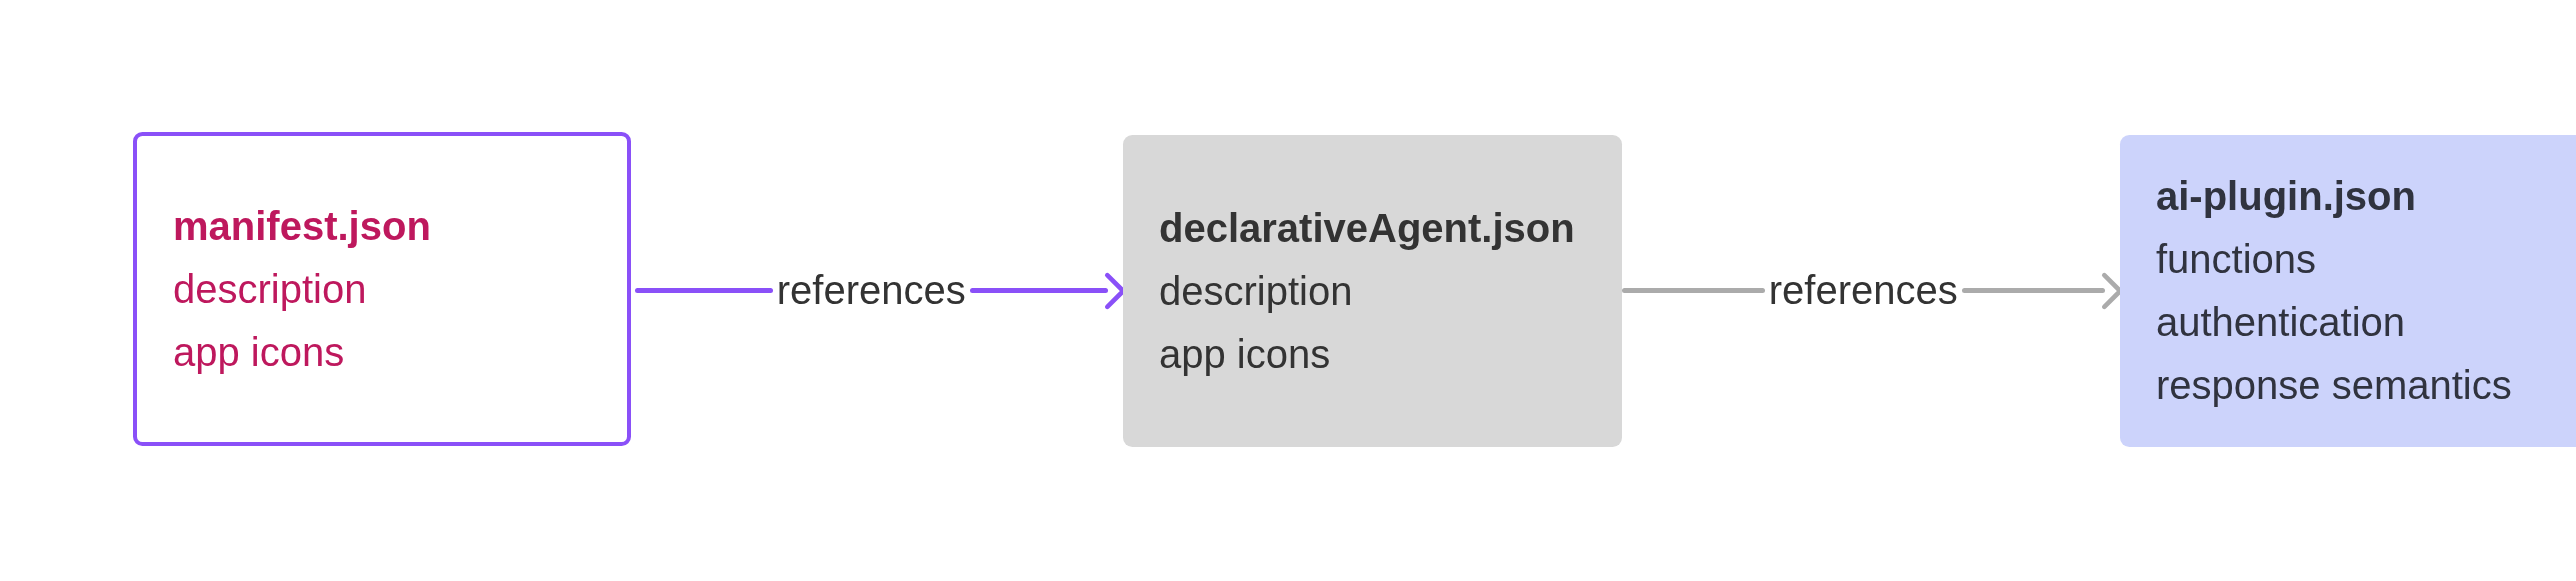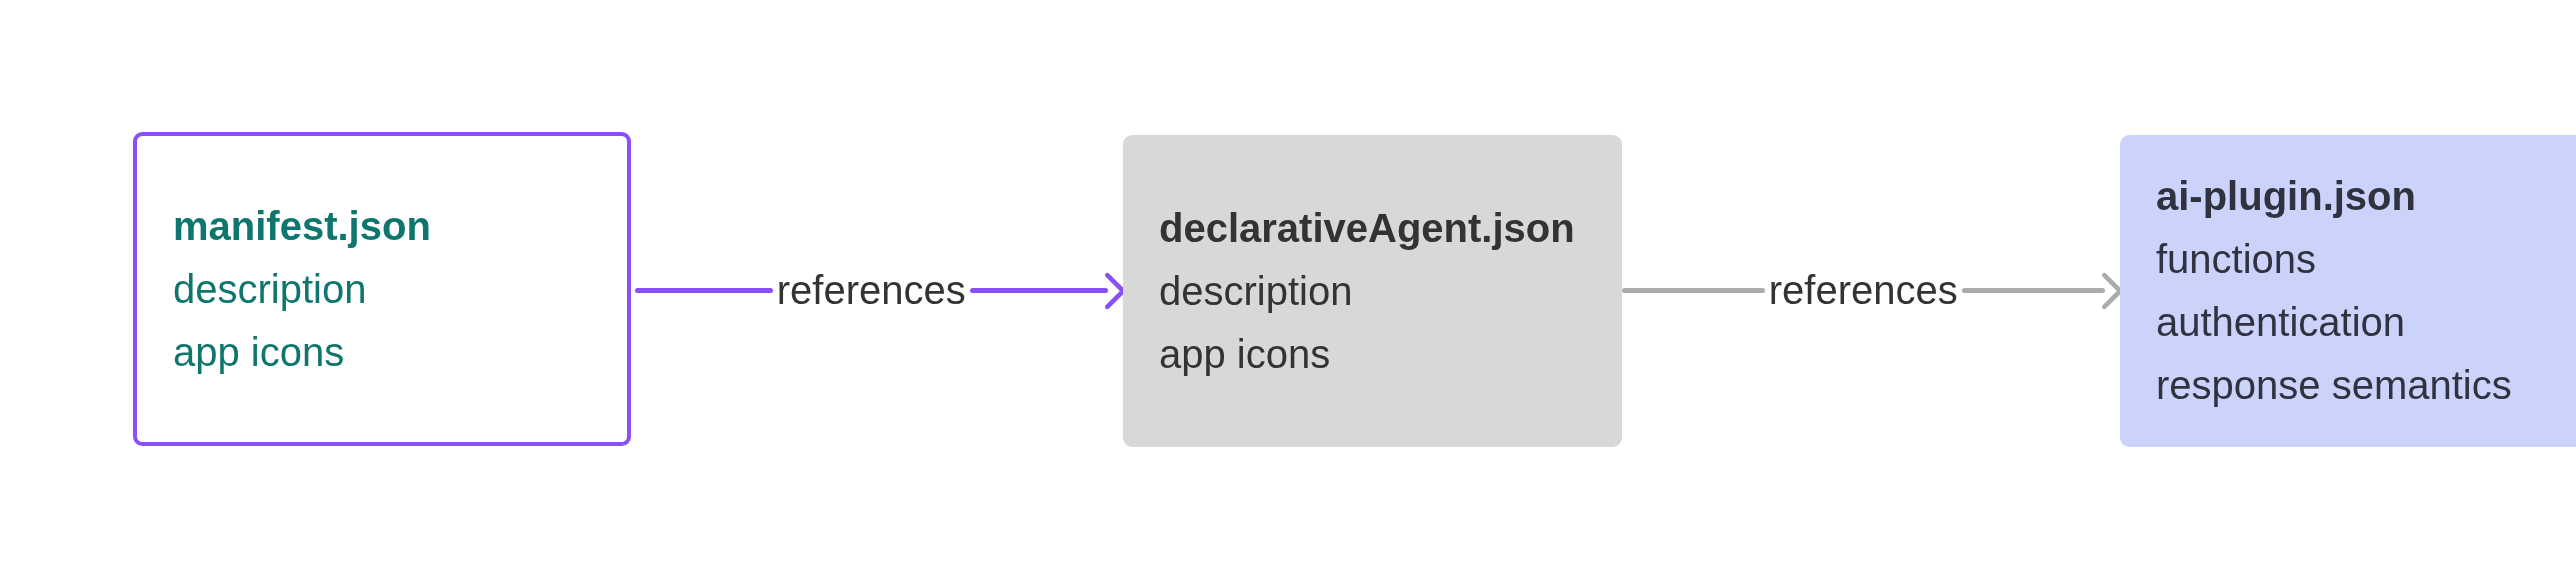--- a/index.html
+++ b/index.html
@@ -39,21 +39,21 @@
     position:absolute;right:-19.6px;top:50%;
     transform:translateY(-50%);
     display:block;
   }
 </style>
 </head>
 <body>
 
 <div class="canvas">
 
-  <div class="node n1" style="background: rgb(255, 255, 255); border-color: rgb(138, 80, 248); color: #0f766e;">
+  <div class="node n1" style="background: rgb(255, 255, 255); border-color: rgb(138, 80, 248); color: #be185d;">
     <span class="t-line title">manifest.json</span>
     <span class="t-line">description</span>
     <span class="t-line">app icons</span>
   </div>
 
   <div class="connector c1">
     <div class="seg" style="background: rgb(138, 80, 248);"></div>
     <div class="lbl" style="color: rgb(51, 51, 51);">references</div>
     <div class="seg seg2" style="background: rgb(138, 80, 248);">
       <svg class="head" width="23" height="39" viewBox="0 0 44 76">

